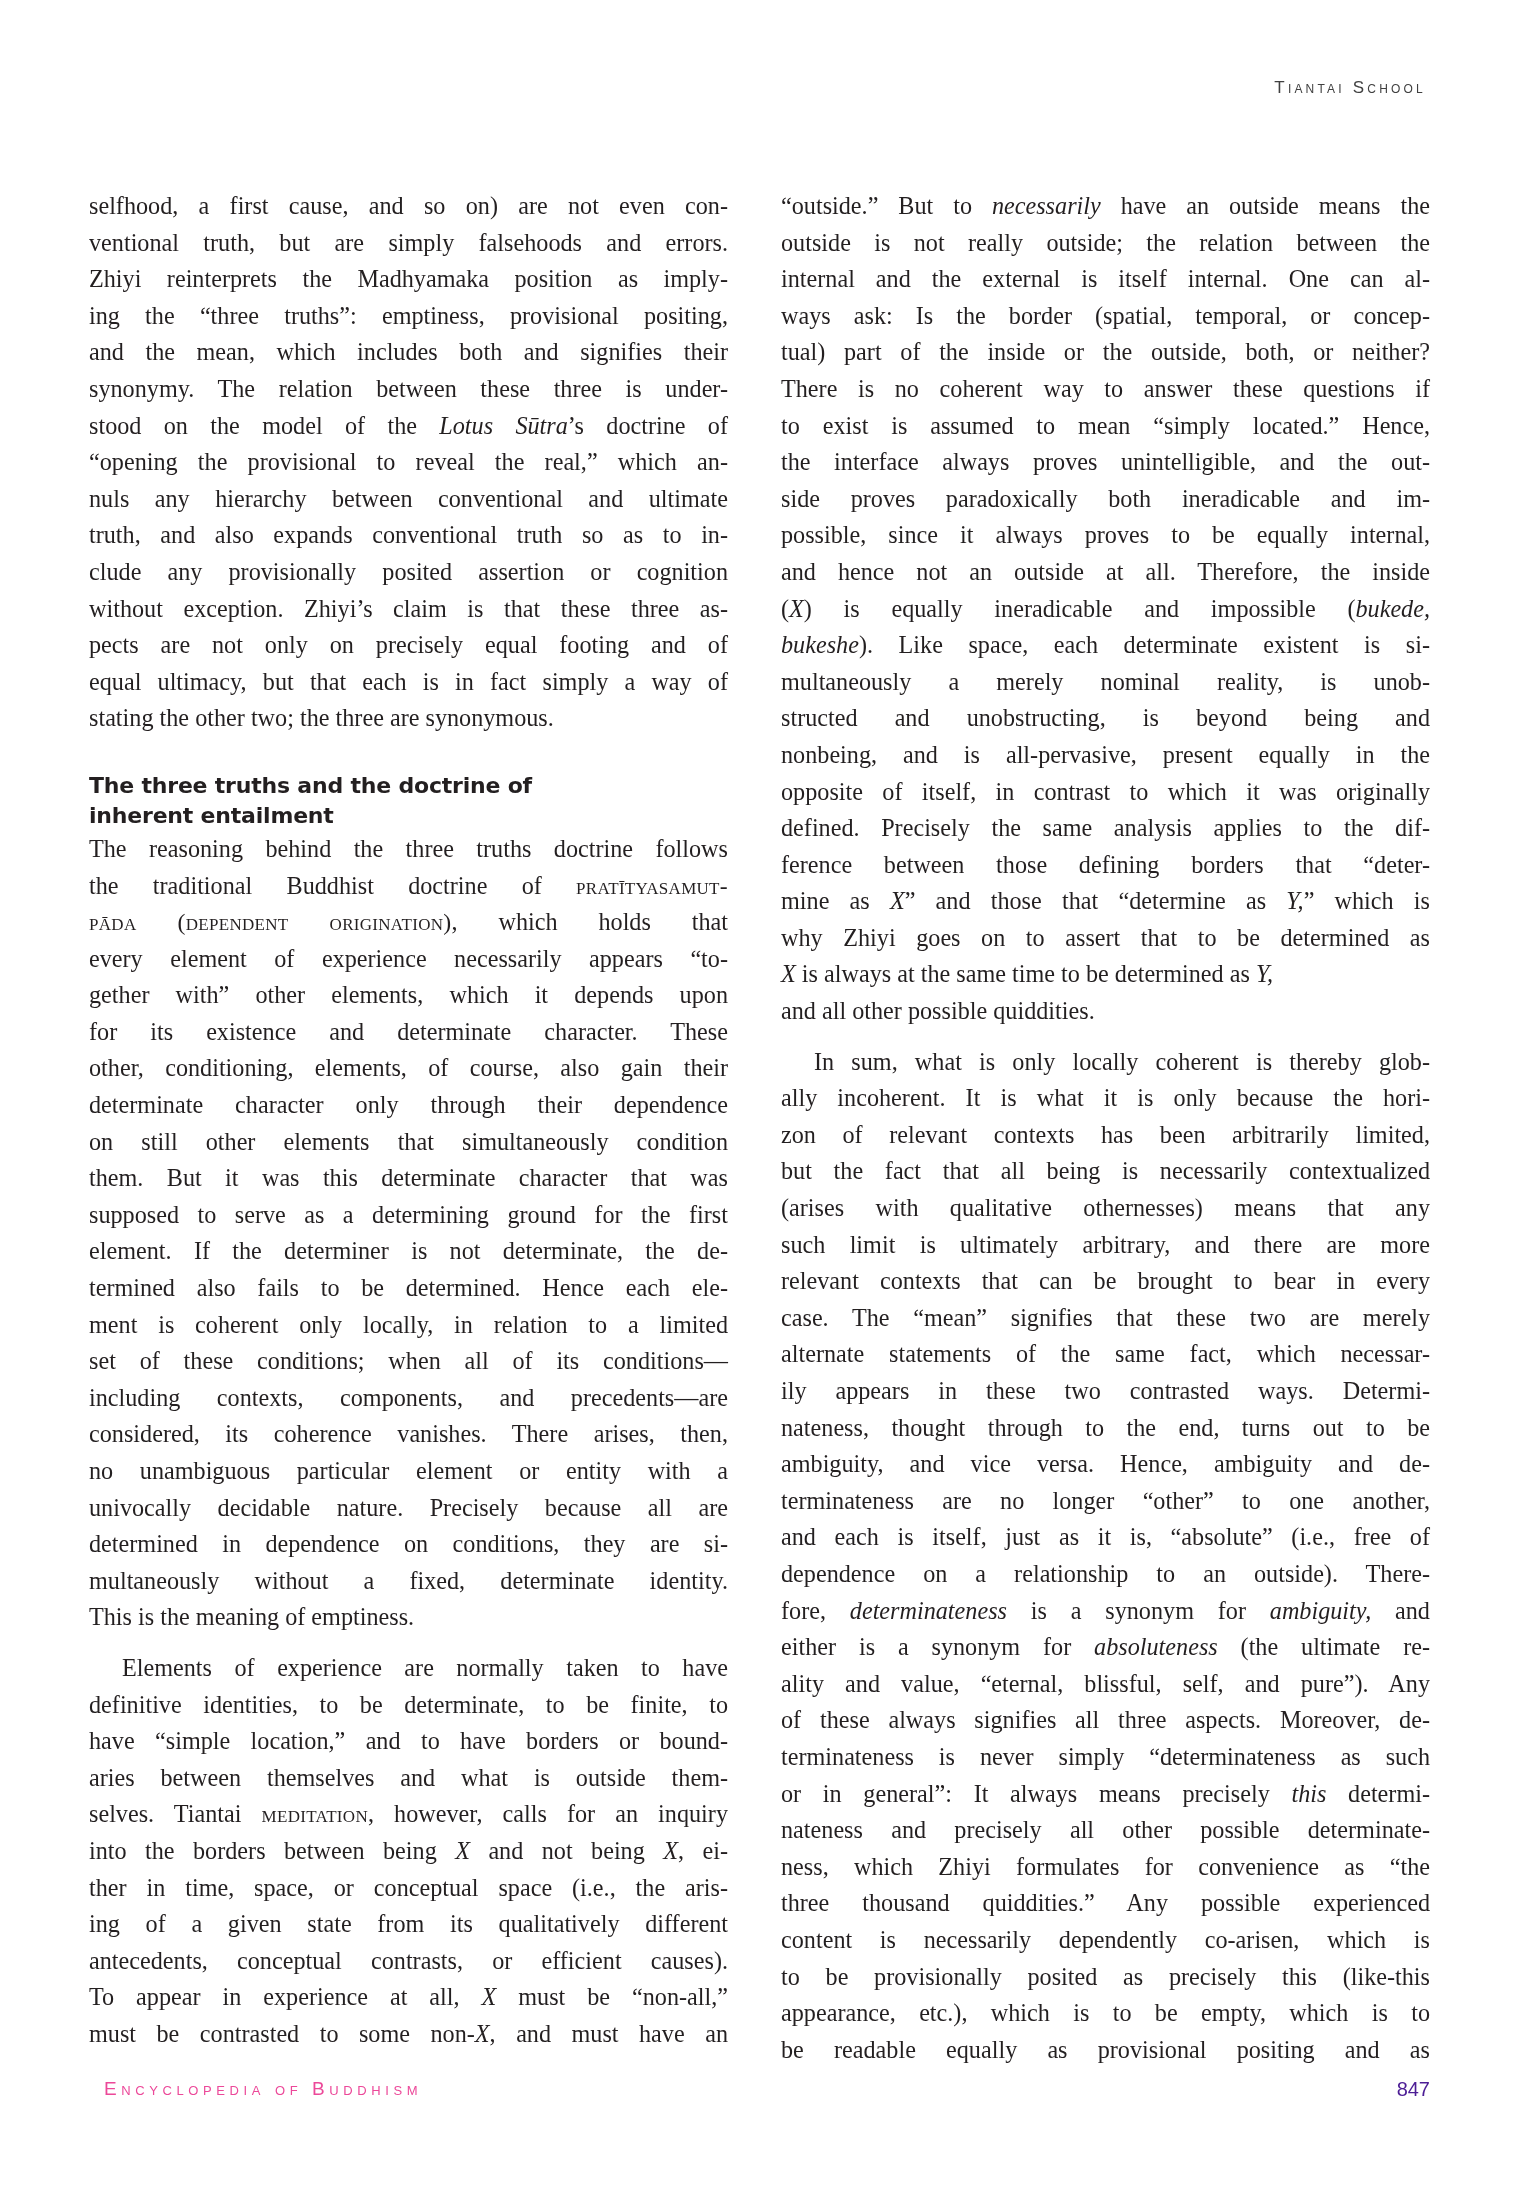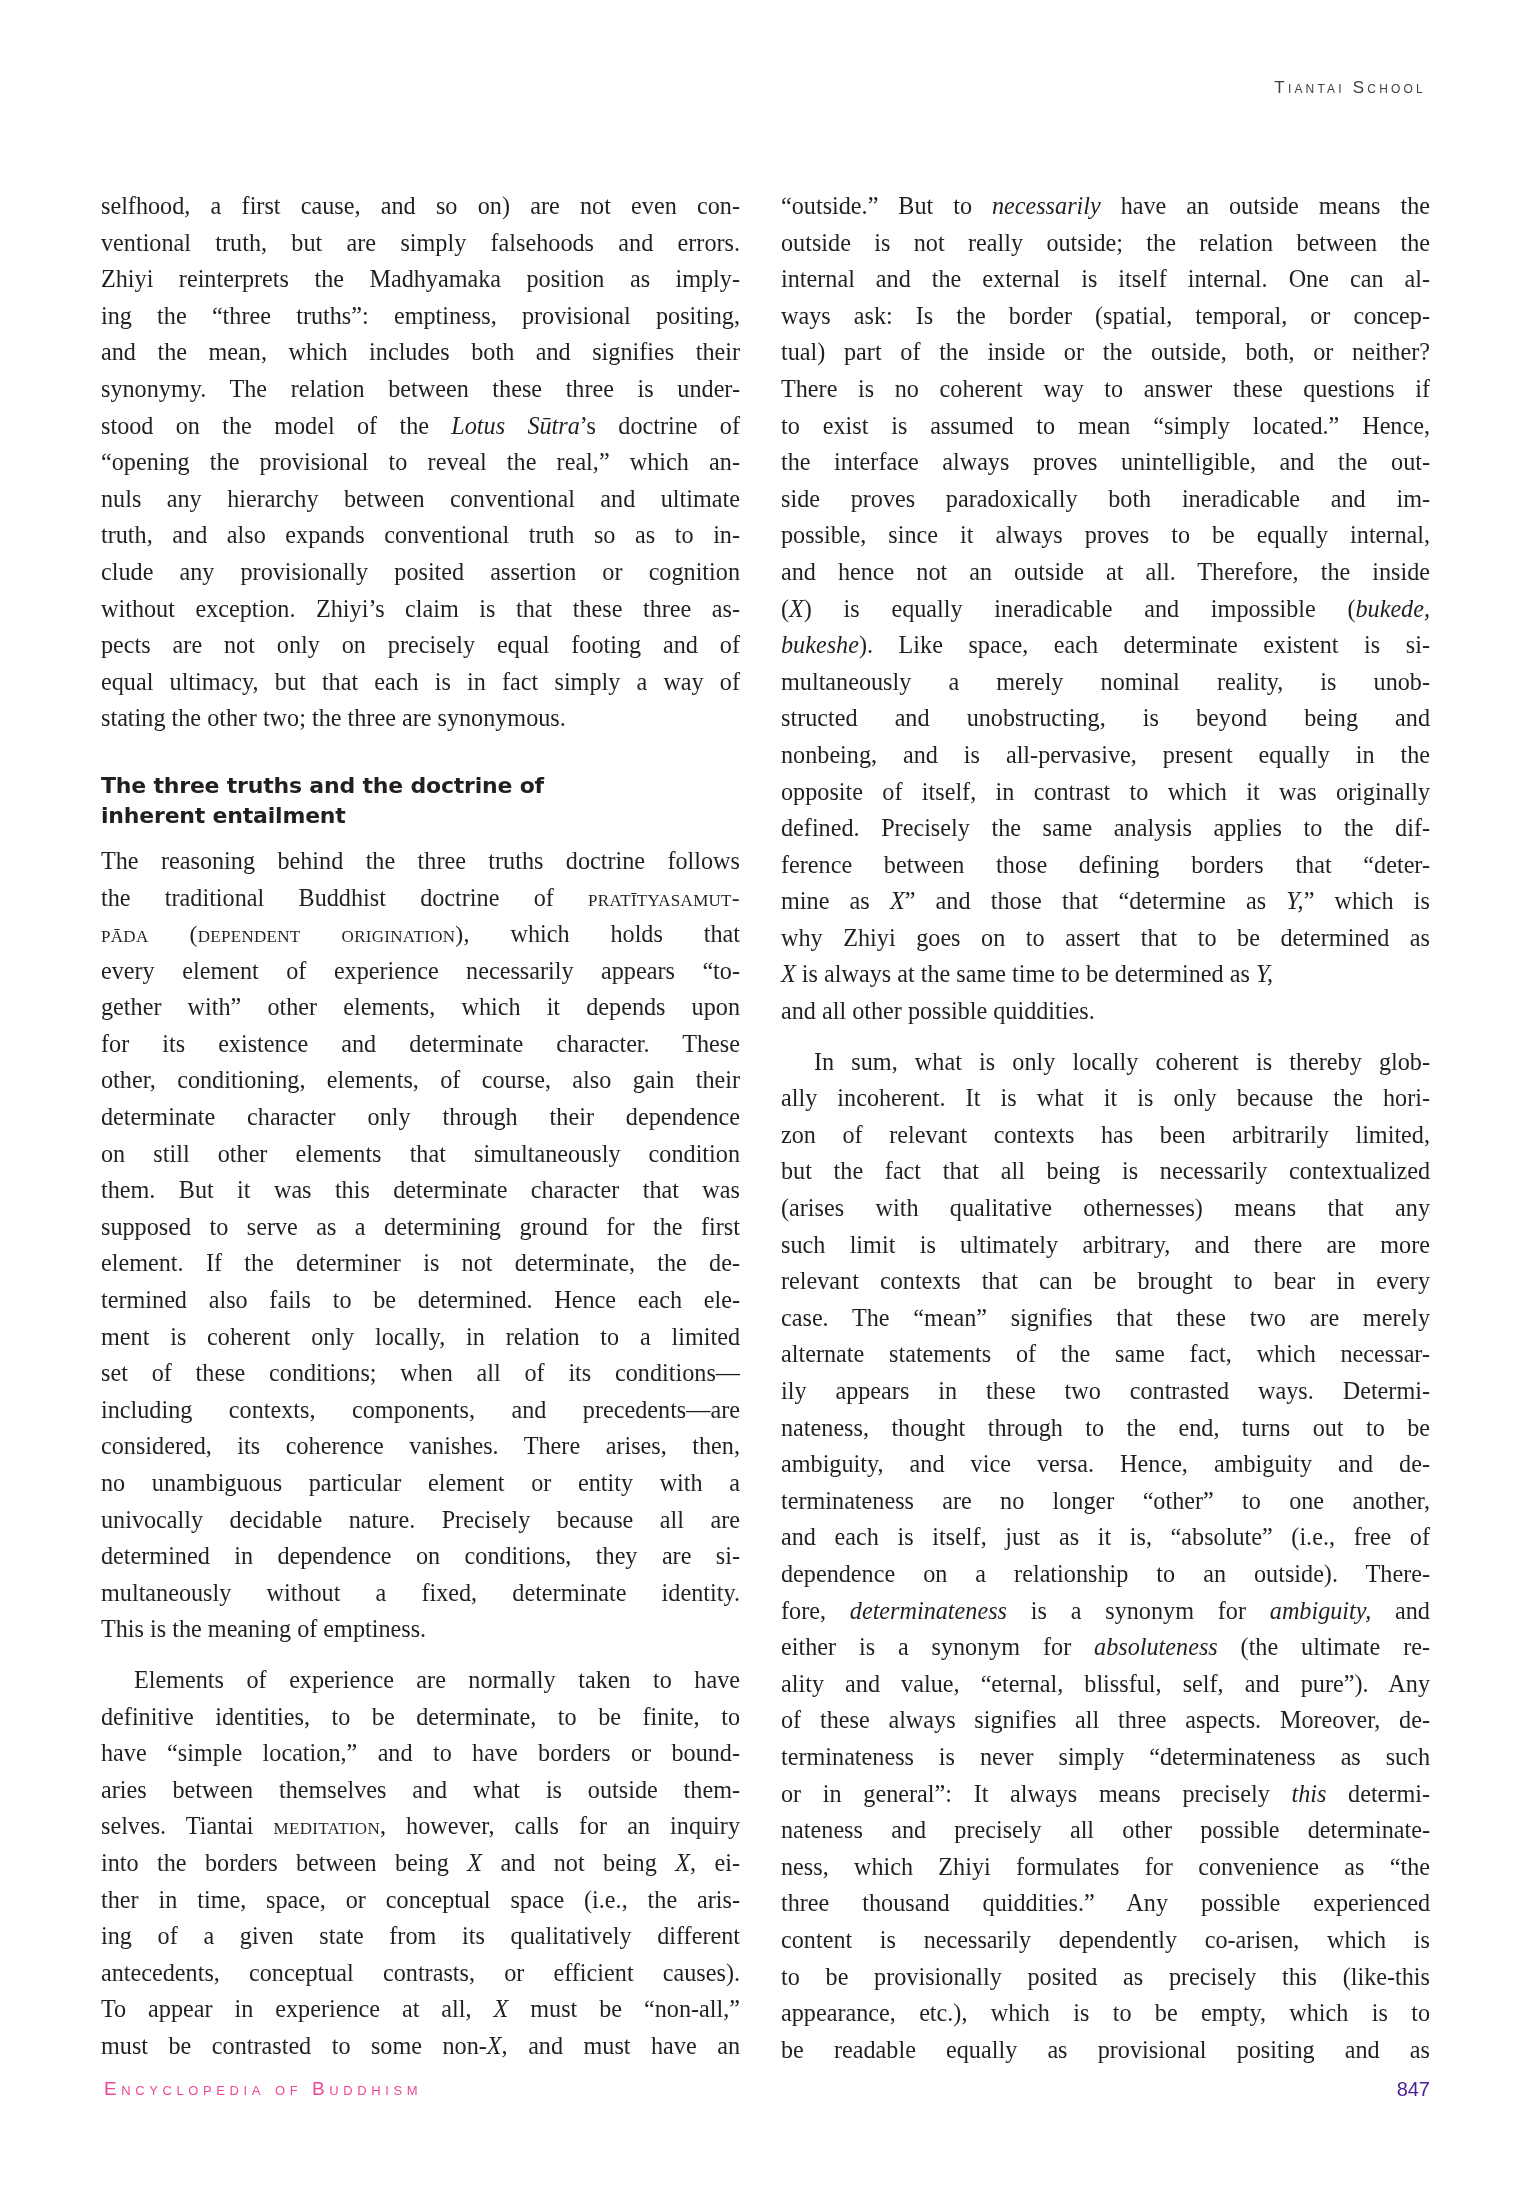--- a/index.html
+++ b/index.html
@@ -3,35 +3,35 @@
 <meta charset="utf-8">
 <style>
   html, body { margin: 0; padding: 0; background: #ffffff; }
   body { width: 1522px; height: 2200px; position: relative; overflow: hidden; color: #231f20; }
   .running-head {
     position: absolute; top: 78px; right: 96px;
     font-family: "Liberation Sans", sans-serif; font-size: 17px; letter-spacing: 3.2px;
     font-variant: small-caps; color: #404040;
   }
   .col { position: absolute; top: 188px; font-family: "Liberation Serif", serif; font-size: 24.2px; }
-  .col-left { left: 101px; width: 639px; }
+  .col-left { left: 89px; width: 639px; }
   .col-right { left: 781px; width: 649px; }
   .line {
     height: 36.6px; line-height: 36.6px; white-space: nowrap;
     text-align: justify; text-align-last: justify; overflow: visible;
   }
   .line.last { text-align-last: left; }
   .line.indent { padding-left: 33px; }
   .gap { height: 14px; }
   .gap-big { height: 34px; }
   .heading {
     font-family: "DejaVu Sans", sans-serif; font-weight: bold; font-size: 22px;
     line-height: 30px; letter-spacing: -0.2px; color: #231f20;
   }
-  .heading-wrap { margin-bottom: 12px; }
+  .heading-wrap { margin-bottom: 0; }
   .sc { font-variant: small-caps; font-size: 0.98em; letter-spacing: 0.3px; }
   i { }
   .footer-left {
     position: absolute; top: 2078px; left: 104px;
     font-family: "Liberation Sans", sans-serif; font-size: 19px; letter-spacing: 4.6px;
     font-variant: small-caps; color: #ec4899;
   }
   .footer-right {
     position: absolute; top: 2078px; right: 92px;
     font-family: "Liberation Sans", sans-serif; font-size: 20px; color: #4c1d95;

